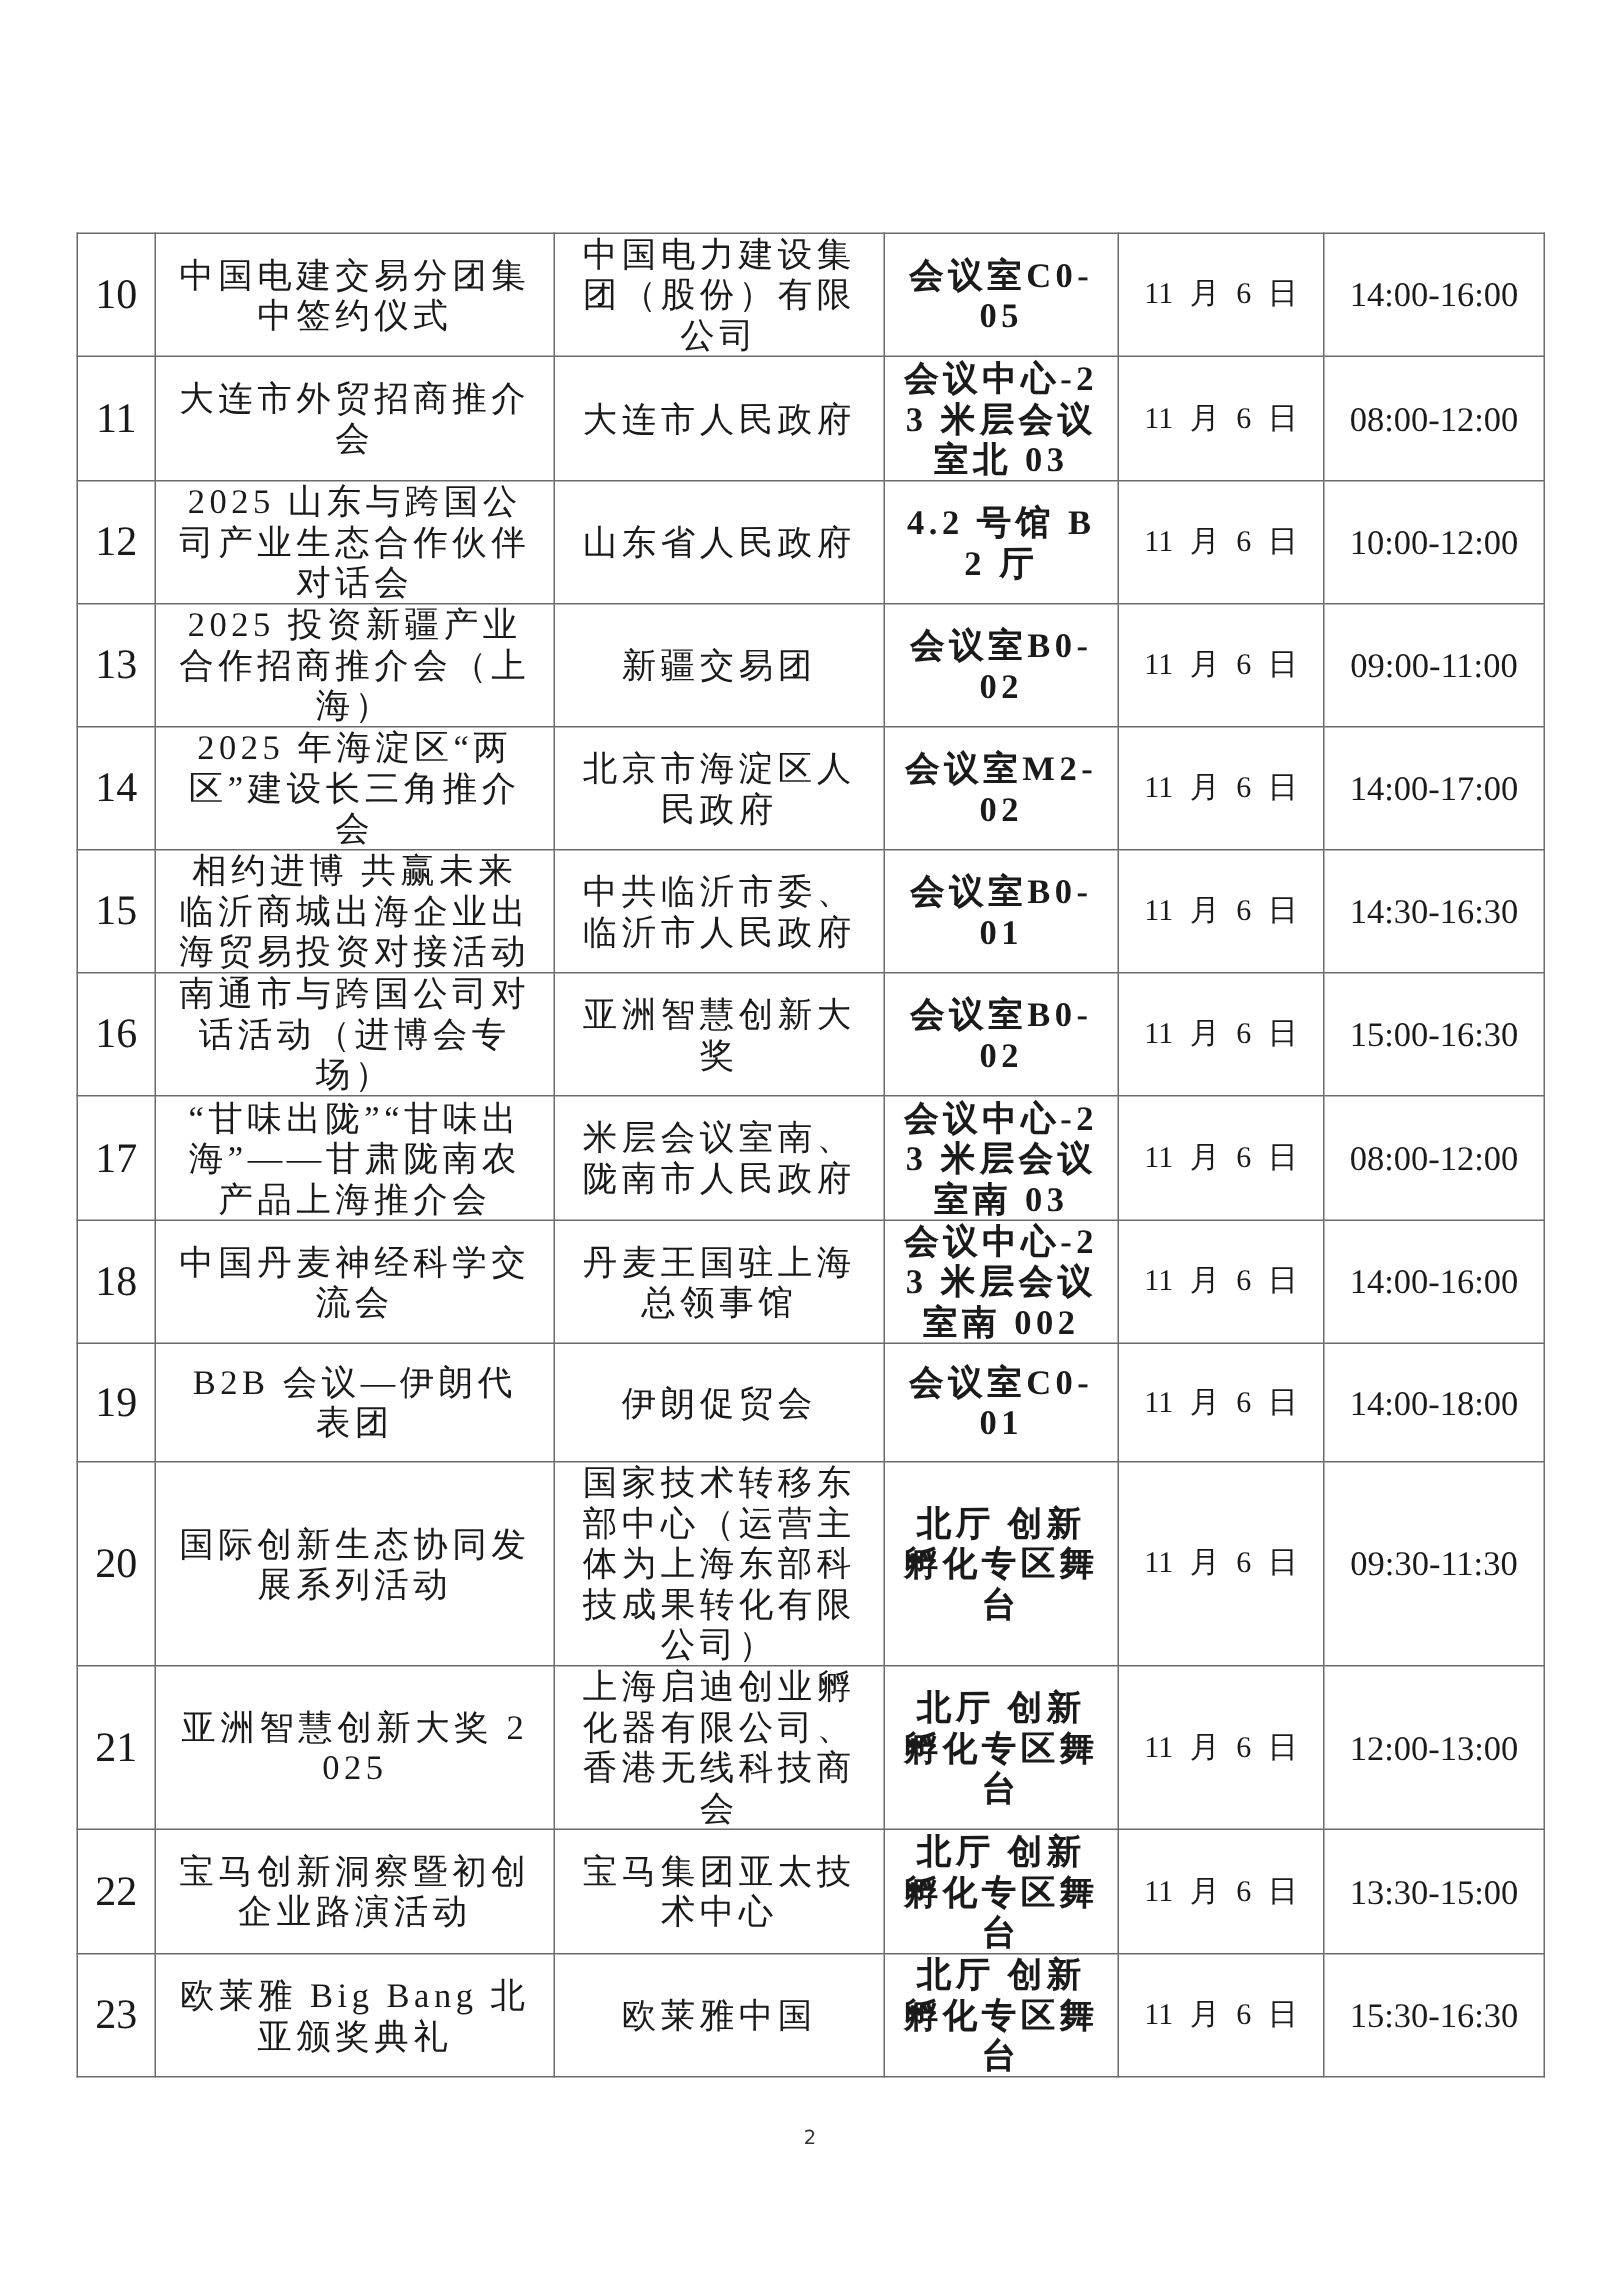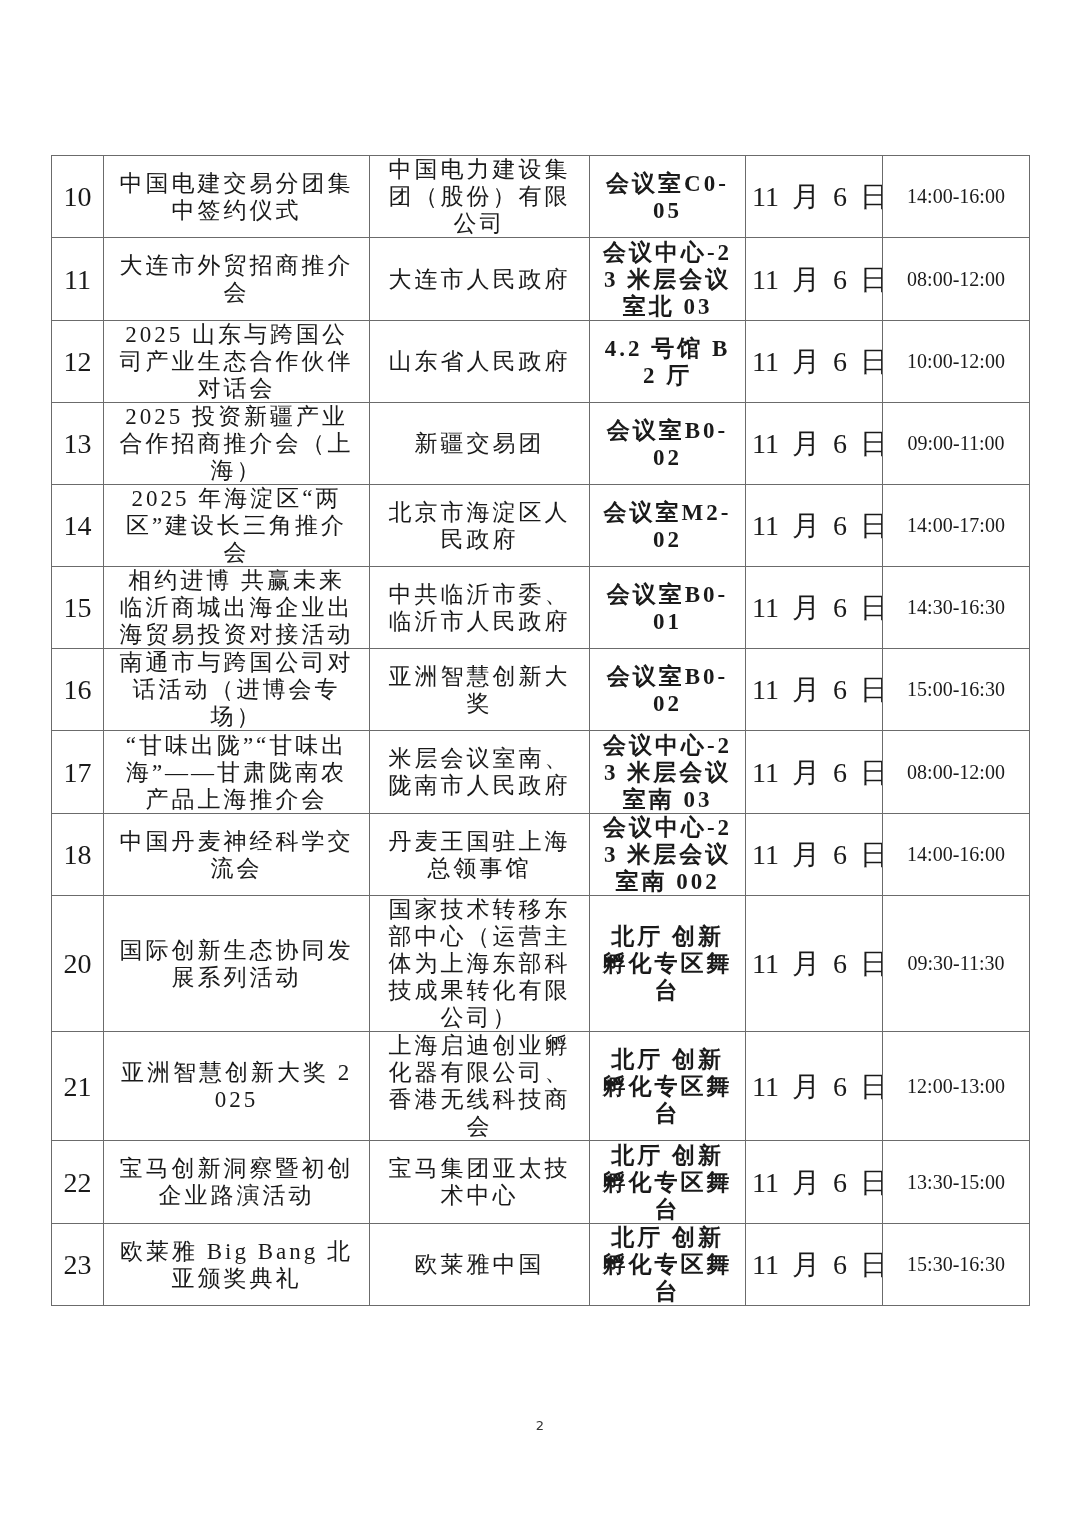--- a/index.html
+++ b/index.html
@@ -41,26 +41,26 @@
       overflow: hidden;
     }
     table.schedule td.num {
       letter-spacing: 0;
       font-size: 28px;
       padding: 0;
     }
     table.schedule td.date {
       letter-spacing: 0;
       word-spacing: 6px;
-      font-size: 28px;
+      font-size: 20px;
       white-space: nowrap;
     }
     table.schedule td.time {
       letter-spacing: 0;
-      font-size: 20px;
+      font-size: 23px;
       white-space: nowrap;
       padding: 0 2px;
       text-align: center;
     }
     table.schedule td.event, table.schedule td.org {
       padding: 0 12px;
     }
     table.schedule td.venue {
       padding: 0 10px;
       font-weight: bold;
@@ -156,20 +156,28 @@
           <td class="time">08:00-12:00</td>
         </tr>
         <tr style="height: 82px;">
           <td class="num">18</td>
           <td class="event">中国丹麦神经科学交流会</td>
           <td class="org">丹麦王国驻上海总领事馆</td>
           <td class="venue">会议中心-23 米层会议室南 002</td>
           <td class="date">11 月 6 日</td>
           <td class="time">14:00-16:00</td>
         </tr>
+        <tr style="height: 79px;">
+          <td class="num">19</td>
+          <td class="event">B2B 会议—伊朗代表团</td>
+          <td class="org">伊朗促贸会</td>
+          <td class="venue">会议室C0-01</td>
+          <td class="date">11 月 6 日</td>
+          <td class="time">14:00-18:00</td>
+        </tr>
         <tr style="height: 136px;">
           <td class="num">20</td>
           <td class="event">国际创新生态协同发展系列活动</td>
           <td class="org">国家技术转移东部中心（运营主体为上海东部科技成果转化有限公司）</td>
           <td class="venue">北厅 创新孵化专区舞台</td>
           <td class="date">11 月 6 日</td>
           <td class="time">09:30-11:30</td>
         </tr>
         <tr style="height: 82px;">
           <td class="num">21</td>

